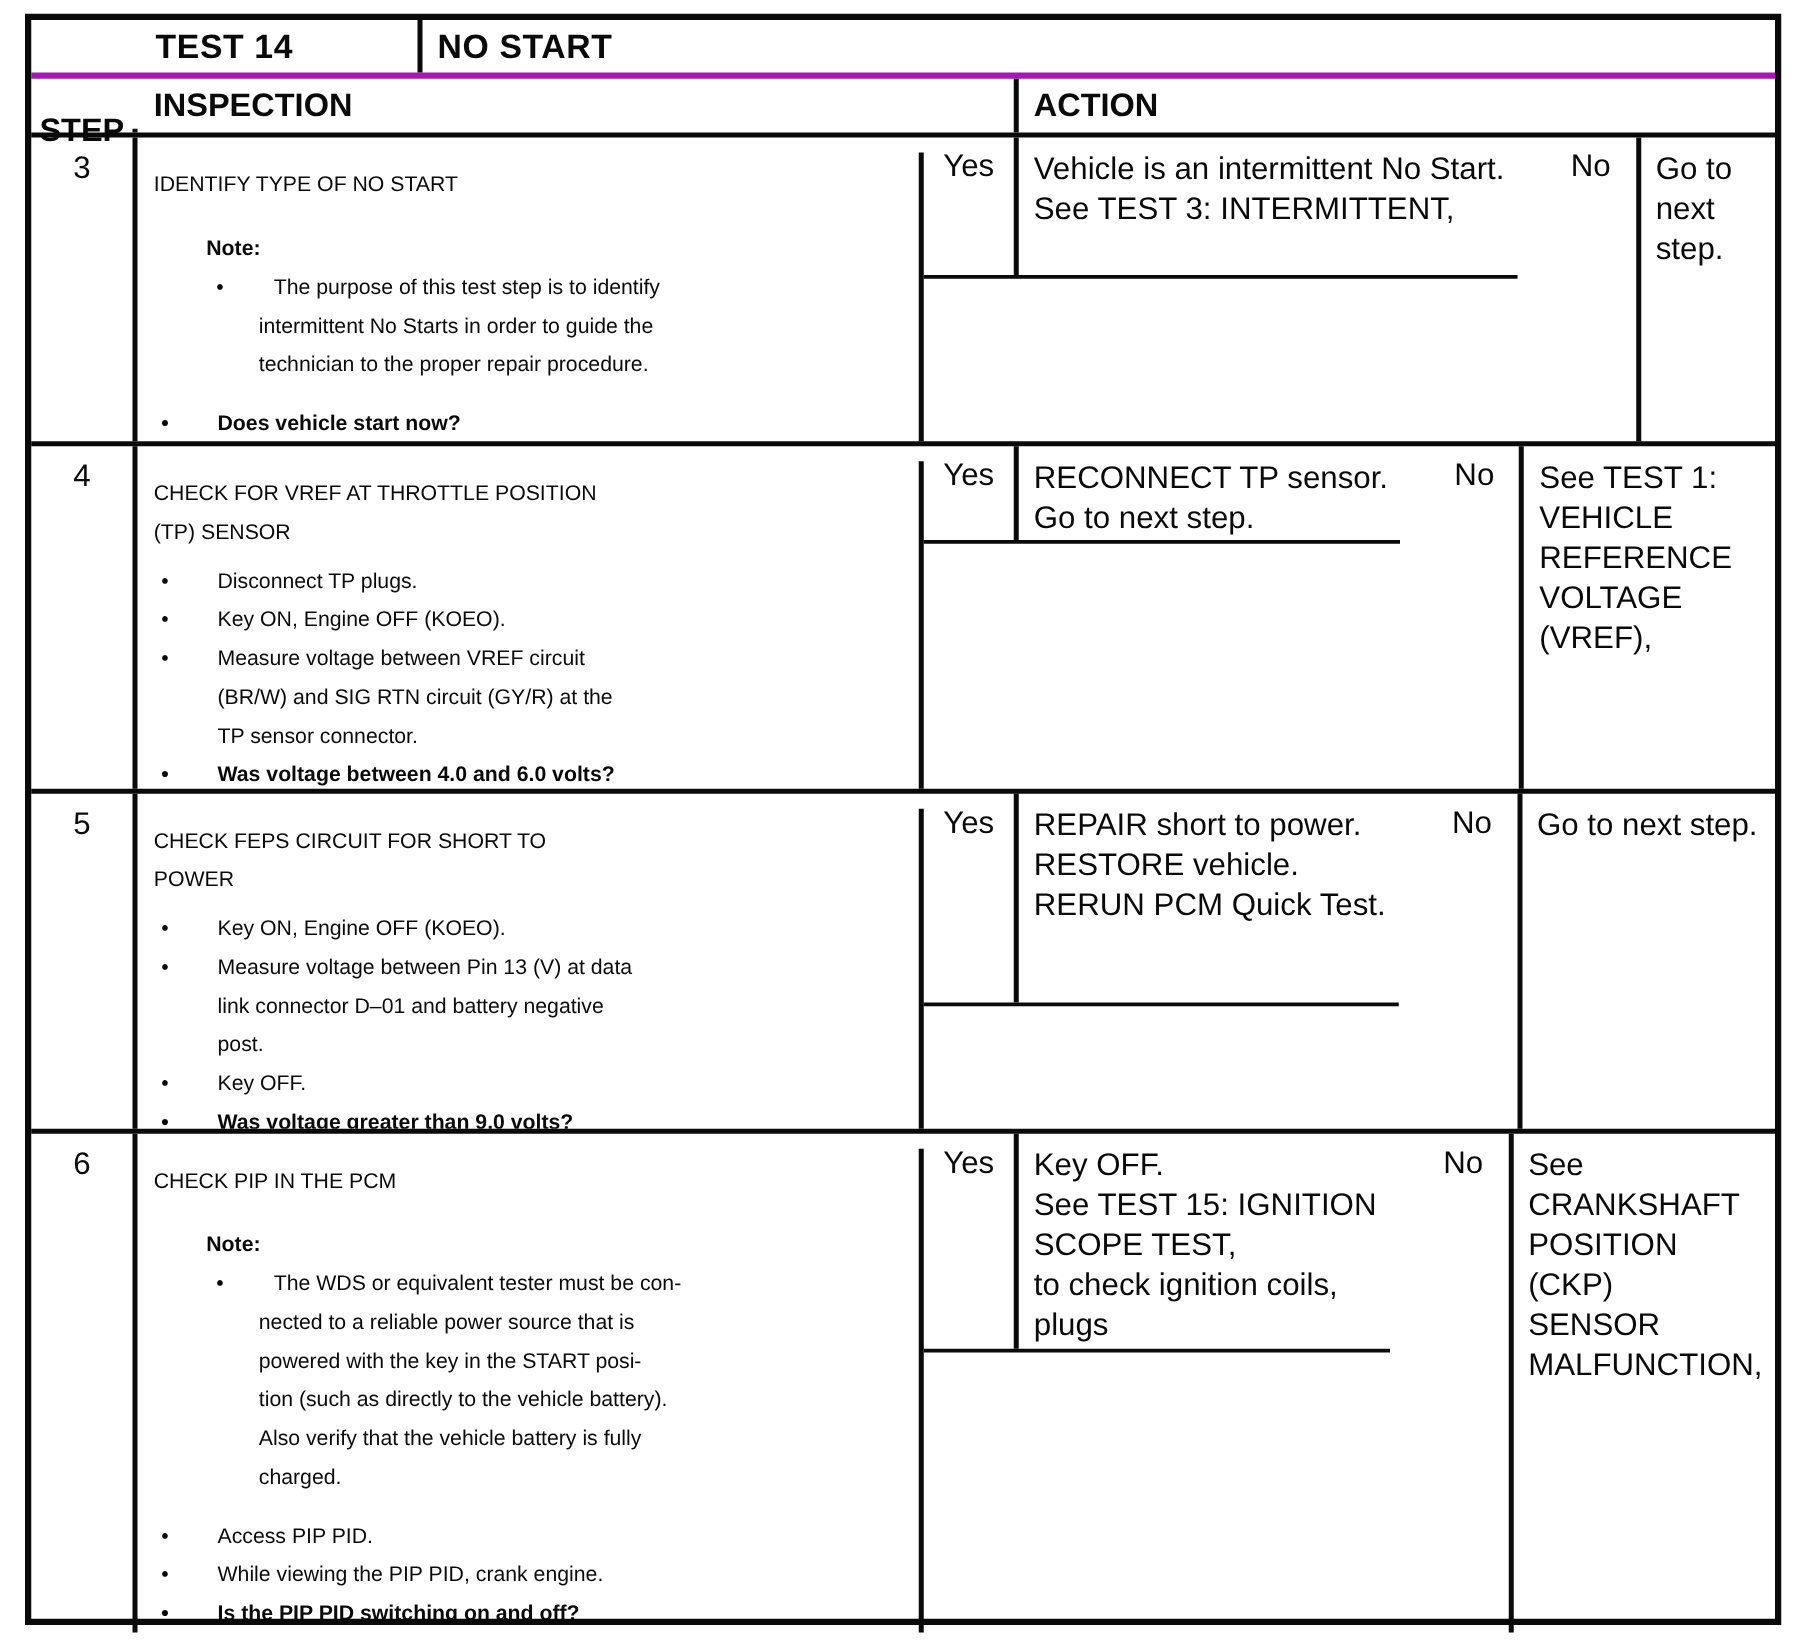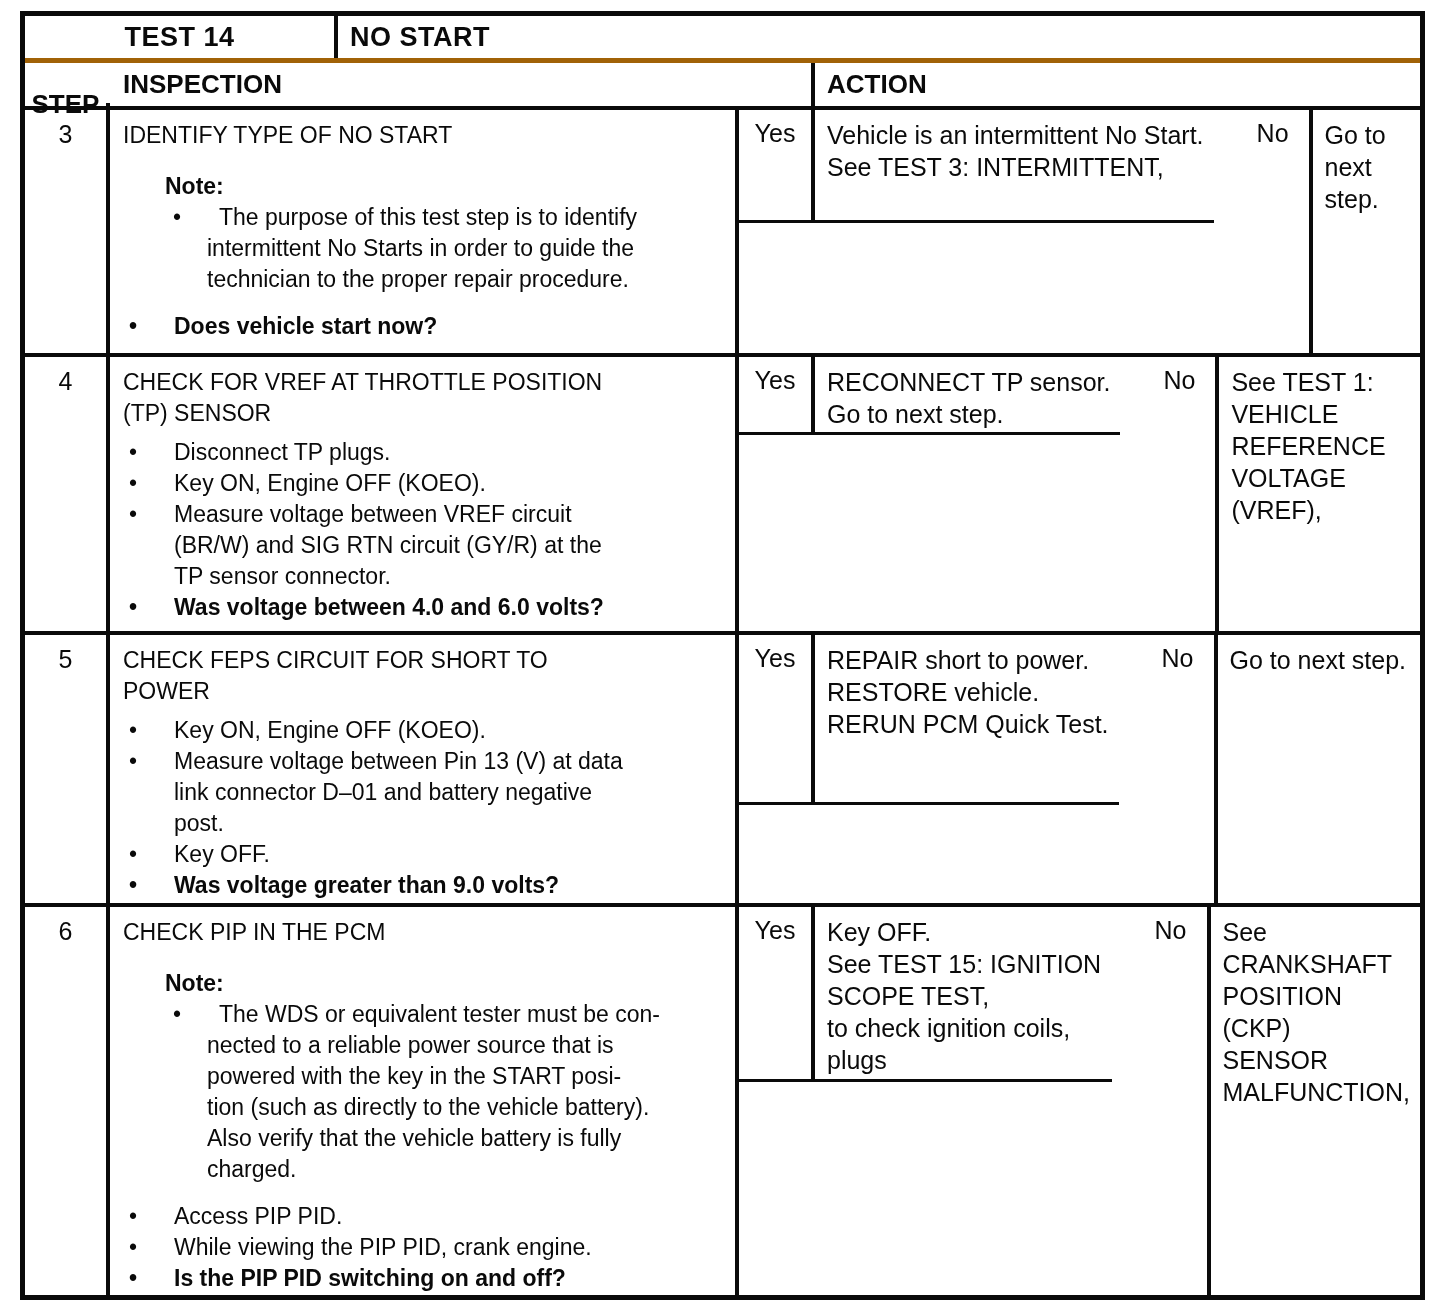--- a/index.html
+++ b/index.html
@@ -6,41 +6,41 @@
   body{
     width:1440px;height:1314px;position:relative;background:#ffffff;
     font-family:"Liberation Sans", sans-serif;color:#0a0a0a;
     -webkit-font-smoothing:antialiased;
   }
   .doc-table{
     position:absolute;left:20px;top:11px;width:1405px;height:1289px;
     box-sizing:border-box;border:5px solid #0a0a0a;background:#fff;
     display:flex;flex-direction:column;
   }
-  .hrow1{height:47px;min-height:47px;box-sizing:border-box;border-bottom:5px solid #a16207;display:flex;}
+  .hrow1{height:47px;min-height:47px;box-sizing:border-box;border-bottom:5px solid #a21caf;display:flex;}
   .hcell-test{width:313px;box-sizing:border-box;border-right:4px solid #0a0a0a;
     display:flex;align-items:center;justify-content:center;font-weight:bold;font-size:27px;letter-spacing:.5px;}
   .hcell-name{flex:1;display:flex;align-items:center;padding-left:12px;font-weight:bold;font-size:27px;letter-spacing:.5px;}
   .hrow2{height:47px;min-height:47px;box-sizing:border-box;border-bottom:4px solid #0a0a0a;display:flex;}
   .hcell-step{width:85px;box-sizing:border-box;border-right:4px solid #0a0a0a;
     display:flex;align-items:center;justify-content:center;font-weight:bold;font-size:26px;margin-top:40px;}
   .hcell-insp{width:705px;box-sizing:border-box;border-right:4px solid #0a0a0a;
     display:flex;align-items:center;padding-left:13px;font-weight:bold;font-size:26px;}
   .hcell-action{flex:1;display:flex;align-items:center;padding-left:12px;font-weight:bold;font-size:26px;}
 
   .row{display:flex;box-sizing:border-box;border-bottom:4px solid #0a0a0a;}
   .row.r3{height:247px;min-height:247px;}
   .row.r4{height:278px;min-height:278px;}
   .row.r5{height:272px;min-height:272px;}
   .row.r6{flex:1;border-bottom:none;}
 
   .step-cell{width:85px;box-sizing:border-box;border-right:4px solid #0a0a0a;
     text-align:center;padding-top:10px;font-size:25px;}
   .insp-cell{width:629px;box-sizing:border-box;border-right:4px solid #0a0a0a;
-    padding:10px 16px 0 13px;font-size:23px;line-height:31px;overflow:hidden;}
+    padding:10px 16px 0 13px;font-size:17px;line-height:31px;overflow:hidden;margin-top:12px;}
   .title{white-space:pre-line;margin-bottom:20px;}
   .r4 .title,.r5 .title{margin-bottom:8px;}
   .note-label{font-weight:bold;margin-left:42px;}
   .note-text{margin-left:84px;position:relative;text-indent:12px;white-space:pre-line;}
   .note-text::before{content:"\2022";position:absolute;left:-34px;top:0;text-indent:0;}
   .bullets{margin-top:0;}
   .r6 .bullets{margin-top:16px;}
   .bullet{position:relative;padding-left:51px;}
   .bullet::before{content:"\2022";position:absolute;left:6px;top:0;}
   .bullet .txt{white-space:pre-line;}

